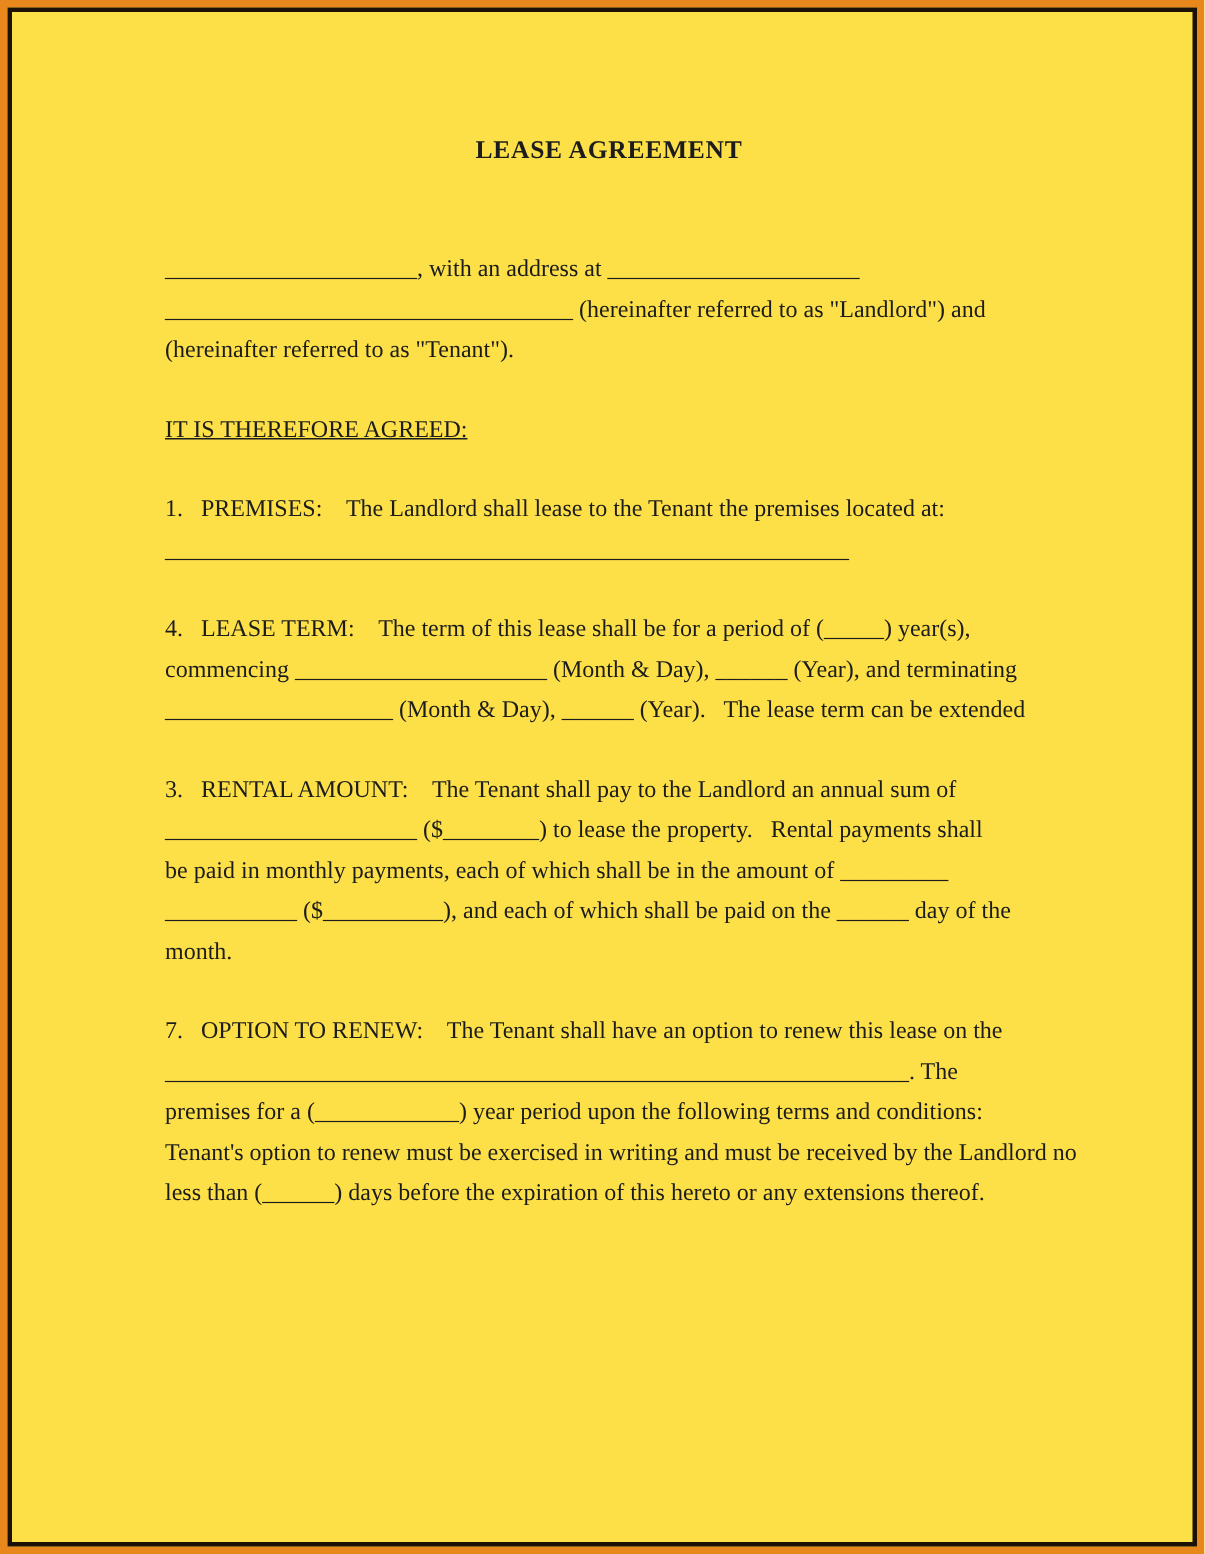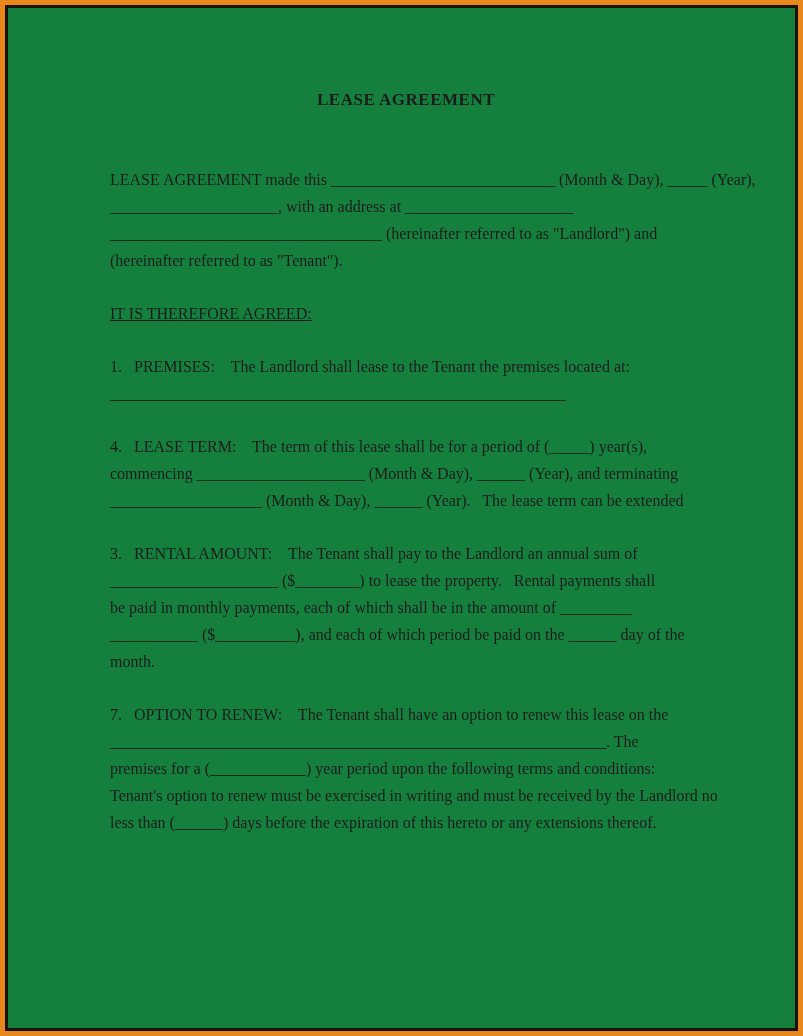--- a/index.html
+++ b/index.html
@@ -11,21 +11,21 @@
     box-sizing: border-box;
     background: #e8871c;           
     padding: 5px;
   }
 
   .page-inner {
     width: 100%;
     height: 100%;
     box-sizing: border-box;
     border: 3px solid #1c1106;     
-    background: #15803d;           
+    background: #fde047;           
     overflow: hidden;
   }
 
   .content {
     box-sizing: border-box;
     padding: 78px 0 0 102px;
     width: 702px;
     font-family: "Liberation Serif", serif;
     font-size: 16px;
     line-height: 27px;
@@ -53,21 +53,20 @@
 </head>
 <body>
 
 <div class="screenshot">
   <div class="page-inner">
     <div class="content">
 
       <div class="doc-title">LEASE AGREEMENT</div>
 
       <div class="para">
-        <div class="line">LEASE AGREEMENT made this ____________________________ (Month &amp; Day), _____ (Year),</div>
         <div class="line">_____________________, with an address at _____________________</div>
         <div class="line">__________________________________ (hereinafter referred to as "Landlord") and</div>
         <div class="line">(hereinafter referred to as "Tenant").</div>
       </div>
 
       <div class="agreed-heading">IT IS THEREFORE AGREED:</div>
 
       <div class="para">
         <div class="line">1.   PREMISES:    The Landlord shall lease to the Tenant the premises located at:</div>
         <div class="line">_________________________________________________________</div>
@@ -76,21 +75,21 @@
       <div class="para">
         <div class="line">4.   LEASE TERM:    The term of this lease shall be for a period of (_____) year(s),</div>
         <div class="line">commencing _____________________ (Month &amp; Day), ______ (Year), and terminating</div>
         <div class="line">___________________ (Month &amp; Day), ______ (Year).   The lease term can be extended</div>
       </div>
 
       <div class="para">
         <div class="line">3.   RENTAL AMOUNT:    The Tenant shall pay to the Landlord an annual sum of</div>
         <div class="line">_____________________ ($________) to lease the property.   Rental payments shall</div>
         <div class="line">be paid in monthly payments, each of which shall be in the amount of _________</div>
-        <div class="line">___________ ($__________), and each of which period be paid on the ______ day of the</div>
+        <div class="line">___________ ($__________), and each of which shall be paid on the ______ day of the</div>
         <div class="line">month.</div>
       </div>
 
       <div class="para">
         <div class="line">7.   OPTION TO RENEW:    The Tenant shall have an option to renew this lease on the</div>
         <div class="line">______________________________________________________________. The</div>
         <div class="line">premises for a (____________) year period upon the following terms and conditions:</div>
         <div class="line">Tenant's option to renew must be exercised in writing and must be received by the Landlord no</div>
         <div class="line">less than (______) days before the expiration of this hereto or any extensions thereof.</div>
       </div>

